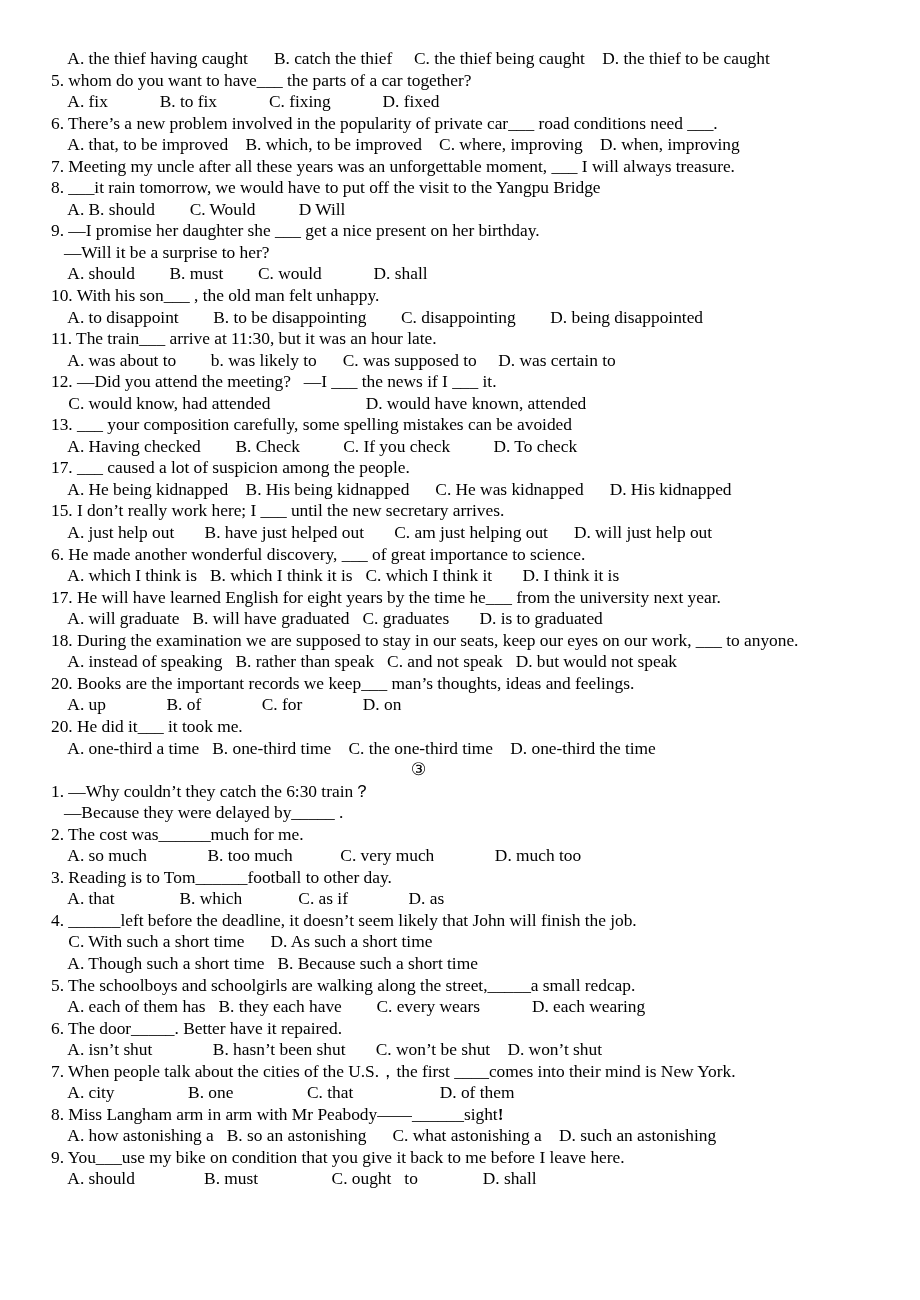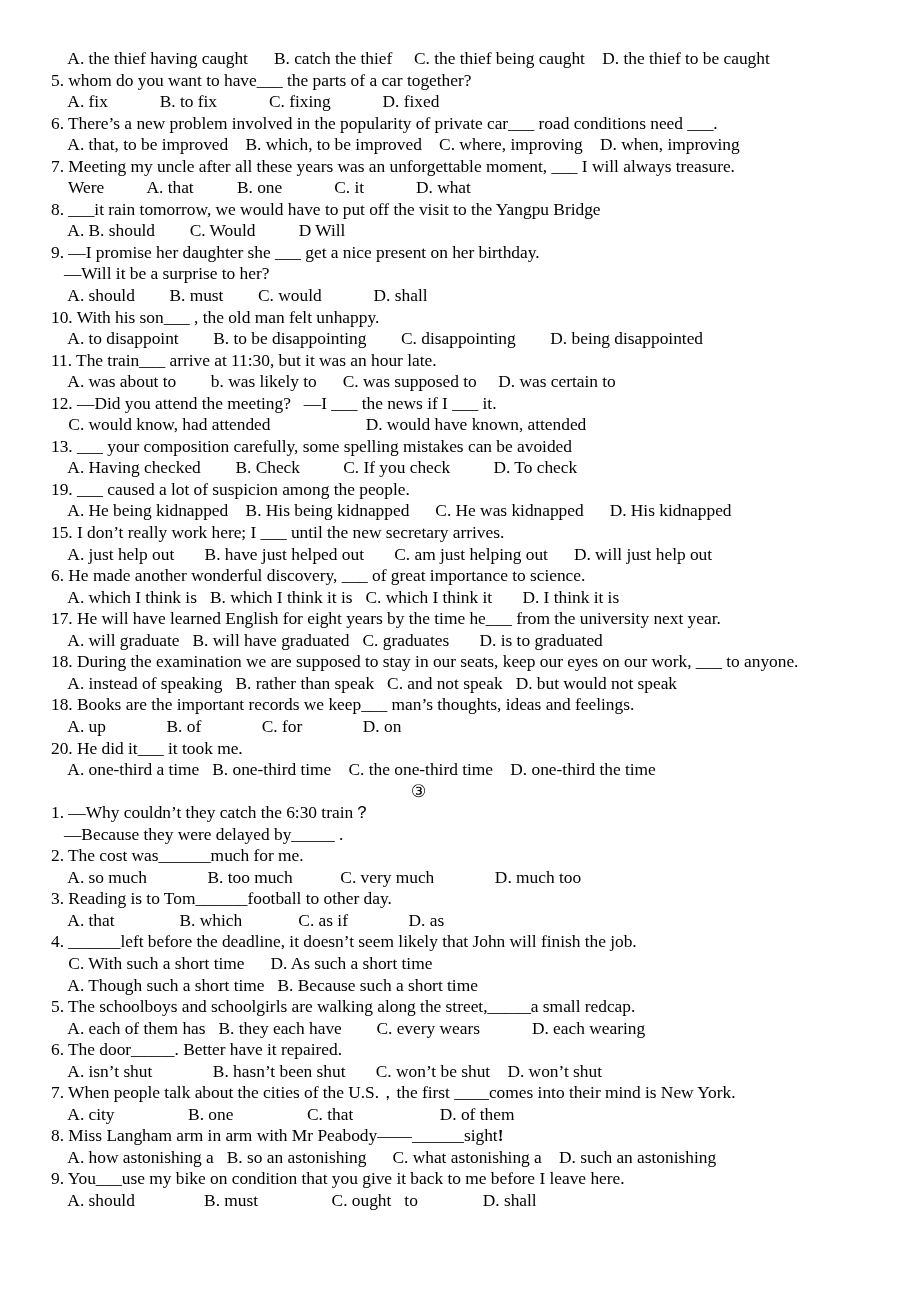--- a/index.html
+++ b/index.html
@@ -54,45 +54,44 @@
 <div class="page">
   <div class="doc-body">
 
     <div>
       <div class="line stem">    A. the thief having caught      B. catch the thief     C. the thief being caught    D. the thief to be caught</div>
       <div class="line stem">5. whom do you want to have___ the parts of a car together?</div>
       <div class="line stem">    A. fix            B. to fix            C. fixing            D. fixed</div>
       <div class="line stem">6. There’s a new problem involved in the popularity of private car___ road conditions need ___.</div>
       <div class="line stem">    A. that, to be improved    B. which, to be improved    C. where, improving    D. when, improving</div>
       <div class="line stem">7. Meeting my uncle after all these years was an unforgettable moment, ___ I will always treasure.</div>
-      <div class="line stem">    Were          A. that          B. one            C. it            D. what</div>
       <div class="line stem">8. ___it rain tomorrow, we would have to put off the visit to the Yangpu Bridge</div>
       <div class="line stem">    A. B. should        C. Would          D Will</div>
       <div class="line stem">9. —I promise her daughter she ___ get a nice present on her birthday.</div>
       <div class="line stem">   —Will it be a surprise to her?</div>
       <div class="line stem">    A. should        B. must        C. would            D. shall</div>
       <div class="line stem">10. With his son___ , the old man felt unhappy.</div>
       <div class="line stem">    A. to disappoint        B. to be disappointing        C. disappointing        D. being disappointed</div>
       <div class="line stem">11. The train___ arrive at 11:30, but it was an hour late.</div>
       <div class="line stem">    A. was about to        b. was likely to      C. was supposed to     D. was certain to</div>
       <div class="line stem">12. —Did you attend the meeting?   —I ___ the news if I ___ it.</div>
       <div class="line stem">    C. would know, had attended                      D. would have known, attended</div>
       <div class="line stem">13. ___ your composition carefully, some spelling mistakes can be avoided</div>
       <div class="line stem">    A. Having checked        B. Check          C. If you check          D. To check</div>
-      <div class="line stem">19. ___ caused a lot of suspicion among the people.</div>
+      <div class="line stem">17. ___ caused a lot of suspicion among the people.</div>
       <div class="line stem">    A. He being kidnapped    B. His being kidnapped      C. He was kidnapped      D. His kidnapped</div>
       <div class="line stem">15. I don’t really work here; I ___ until the new secretary arrives.</div>
       <div class="line stem">    A. just help out       B. have just helped out       C. am just helping out      D. will just help out</div>
       <div class="line stem">6. He made another wonderful discovery, ___ of great importance to science.</div>
       <div class="line stem">    A. which I think is   B. which I think it is   C. which I think it       D. I think it is</div>
       <div class="line stem">17. He will have learned English for eight years by the time he___ from the university next year.</div>
       <div class="line stem">    A. will graduate   B. will have graduated   C. graduates       D. is to graduated</div>
       <div class="line stem">18. During the examination we are supposed to stay in our seats, keep our eyes on our work, ___ to anyone.</div>
       <div class="line stem">    A. instead of speaking   B. rather than speak   C. and not speak   D. but would not speak</div>
-      <div class="line stem">18. Books are the important records we keep___ man’s thoughts, ideas and feelings.</div>
+      <div class="line stem">20. Books are the important records we keep___ man’s thoughts, ideas and feelings.</div>
       <div class="line stem">    A. up              B. of              C. for              D. on</div>
       <div class="line stem">20. He did it___ it took me.</div>
       <div class="line stem">    A. one-third a time   B. one-third time    C. the one-third time    D. one-third the time</div>
     </div>
 
     <div class="section-mark">③</div>
 
     <div>
       <div class="line stem">1. —Why couldn’t they catch the 6:30 train？</div>
       <div class="line stem">   —Because they were delayed by_____ .</div>

